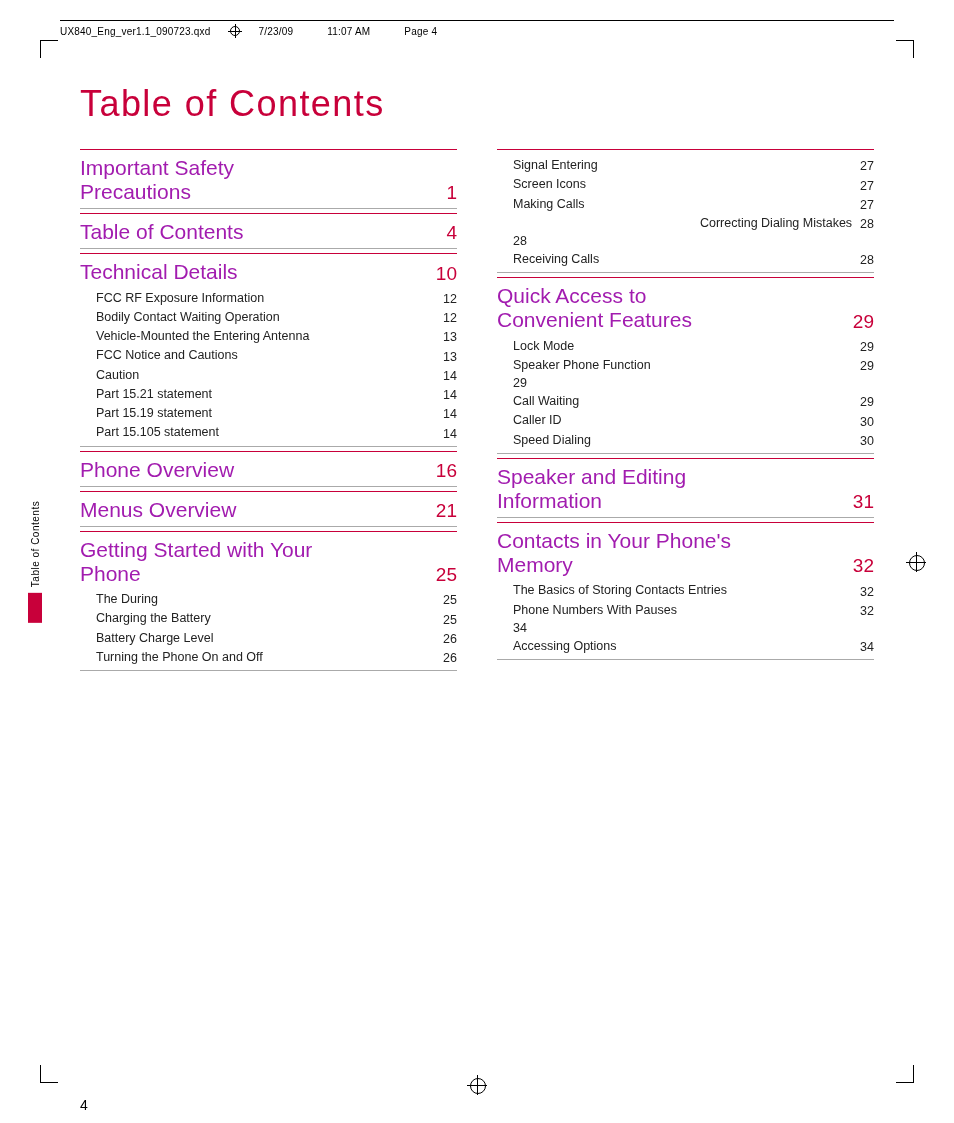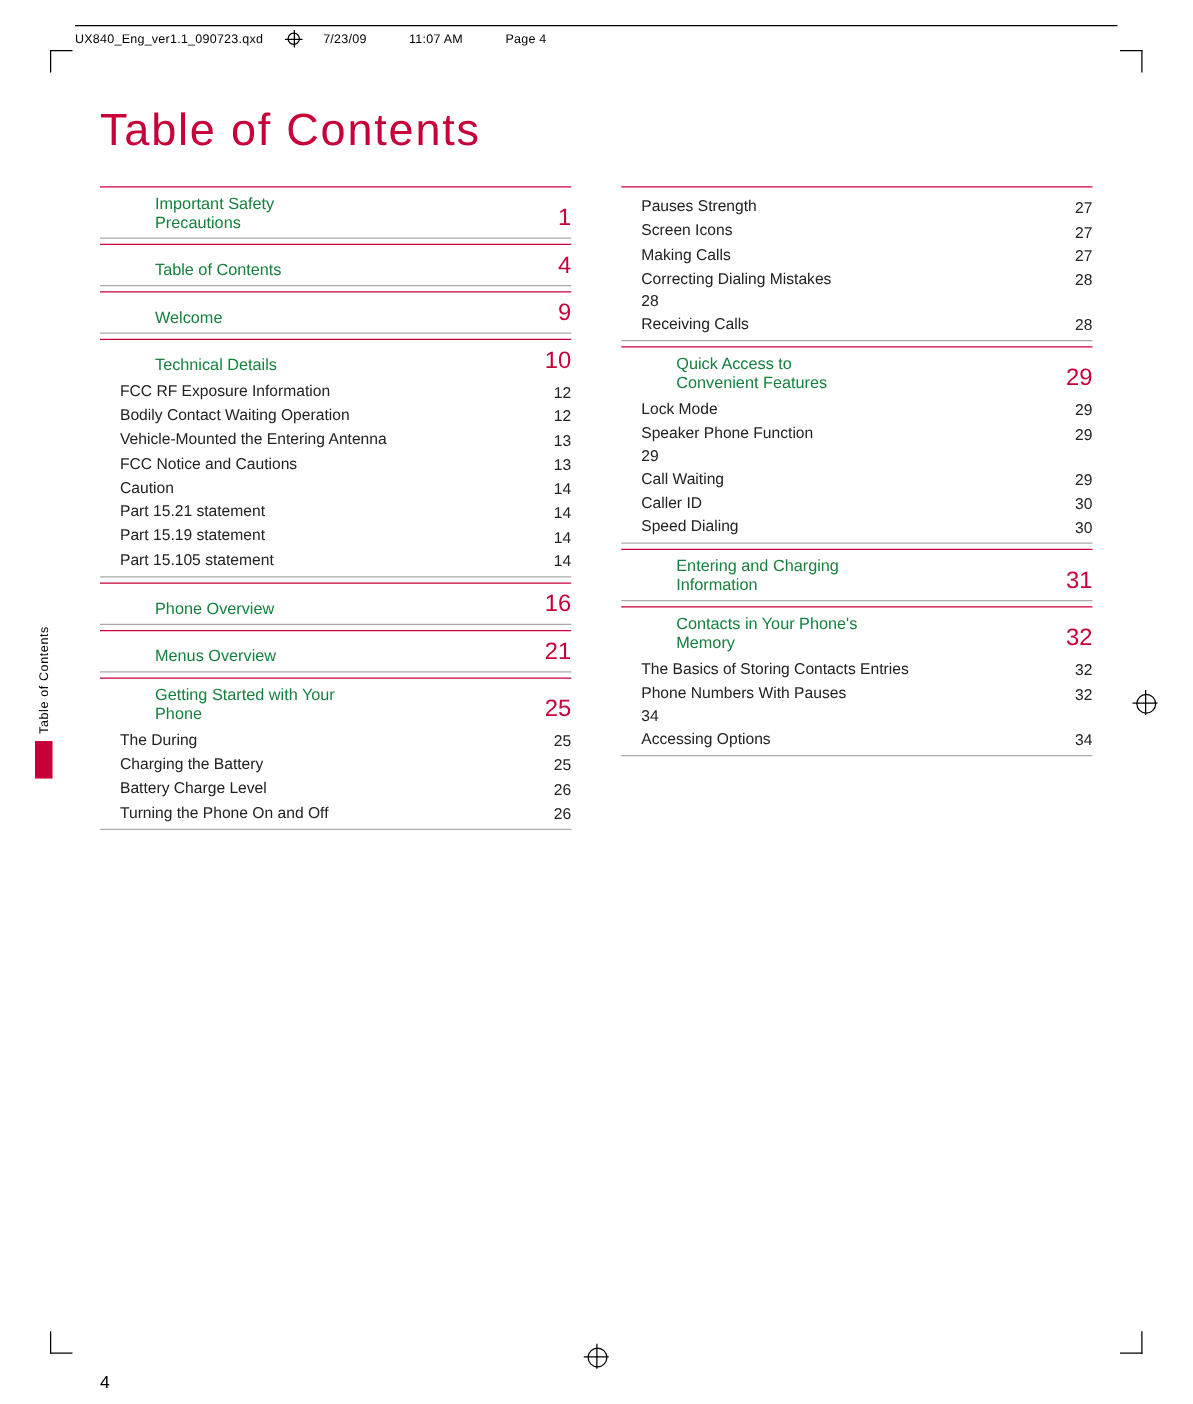--- a/index.html
+++ b/index.html
@@ -187,27 +187,26 @@
     }
 
     .toc-section-title {
       display: flex;
       justify-content: space-between;
       align-items: flex-end;
       margin-bottom: 4px;
     }
 
     .toc-section-name {
-      font-size: 13px;
-      color: #15803d;
+      font-size: 21px;
+      color: #a21caf;
       font-weight: 400;
       line-height: 1.15;
       flex: 1;
       padding-right: 8px;
-      margin-left: 44px;
     }
 
     .toc-section-num {
       font-size: 19px;
       color: #c8003a;
       font-weight: 400;
       white-space: nowrap;
     }
 
     .toc-sub-item {
@@ -312,29 +311,20 @@
               <div class="toc-section-title">
                 <span class="toc-section-name" style="white-space: pre-line;">Table of Contents</span>
                 <span class="toc-section-num">4</span>
               </div>
             </div>
             <hr class="toc-divider">
           </div>
           <div>
             <div class="toc-section">
               <div class="toc-section-title">
-                <span class="toc-section-name" style="white-space: pre-line;">Welcome</span>
-                <span class="toc-section-num">9</span>
-              </div>
-            </div>
-            <hr class="toc-divider">
-          </div>
-          <div>
-            <div class="toc-section">
-              <div class="toc-section-title">
                 <span class="toc-section-name" style="white-space: pre-line;">Technical Details</span>
                 <span class="toc-section-num">10</span>
               </div>
             </div>
             <div class="toc-sub-item">
               <span class="toc-sub-name">FCC RF Exposure Information</span>
               <span class="toc-sub-num">12</span>
             </div>
             <div class="toc-sub-item">
               <span class="toc-sub-name">Bodily Contact Waiting Operation</span>
@@ -409,33 +399,33 @@
               <span class="toc-sub-num">26</span>
             </div>
             <hr class="toc-divider">
           </div>
         </div>
 
       <div class="toc-col" id="right-col">
           <div>
             <div style="border-top: 1.5px solid rgb(200, 0, 58); padding-top: 4px; margin-bottom: 2px;"></div>
             <div class="toc-sub-item">
-              <span class="toc-sub-name" style="padding-left: 0px;">Pauses Strength</span>
+              <span class="toc-sub-name" style="padding-left: 0px;">Signal Entering</span>
               <span class="toc-sub-num">27</span>
             </div>
             <div class="toc-sub-item">
               <span class="toc-sub-name" style="padding-left: 0px;">Screen Icons</span>
               <span class="toc-sub-num">27</span>
             </div>
             <div class="toc-sub-item">
               <span class="toc-sub-name" style="padding-left: 0px;">Making Calls</span>
               <span class="toc-sub-num">27</span>
             </div>
             <div class="toc-sub-item">
-              <span class="toc-sub-name" style="padding-left: 0px;">Correcting Dialing Mistakes</span>
+              <span class="toc-sub-name" style="padding-left: 0px; text-align: right;">Correcting Dialing Mistakes</span>
               <span class="toc-sub-num">28</span>
             </div>
             <div class="toc-sub-item">
               <span class="toc-sub-num">28</span>
             </div>
             <div class="toc-sub-item">
               <span class="toc-sub-name" style="padding-left: 0px;">Receiving Calls</span>
               <span class="toc-sub-num">28</span>
             </div>
             <hr class="toc-divider">
@@ -469,21 +459,21 @@
             </div>
             <div class="toc-sub-item">
               <span class="toc-sub-name">Speed Dialing</span>
               <span class="toc-sub-num">30</span>
             </div>
             <hr class="toc-divider">
           </div>
           <div>
             <div class="toc-section">
               <div class="toc-section-title">
-                <span class="toc-section-name" style="white-space: pre-line;">Entering and Charging
+                <span class="toc-section-name" style="white-space: pre-line;">Speaker and Editing
 Information</span>
                 <span class="toc-section-num">31</span>
               </div>
             </div>
             <hr class="toc-divider">
           </div>
           <div>
             <div class="toc-section">
               <div class="toc-section-title">
                 <span class="toc-section-name" style="white-space: pre-line;">Contacts in Your Phone's

